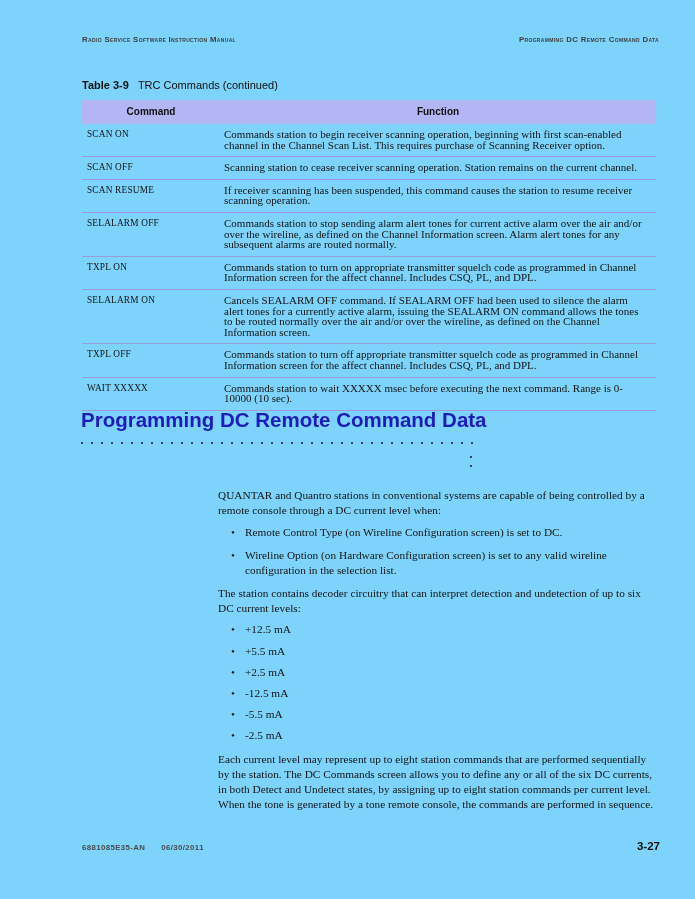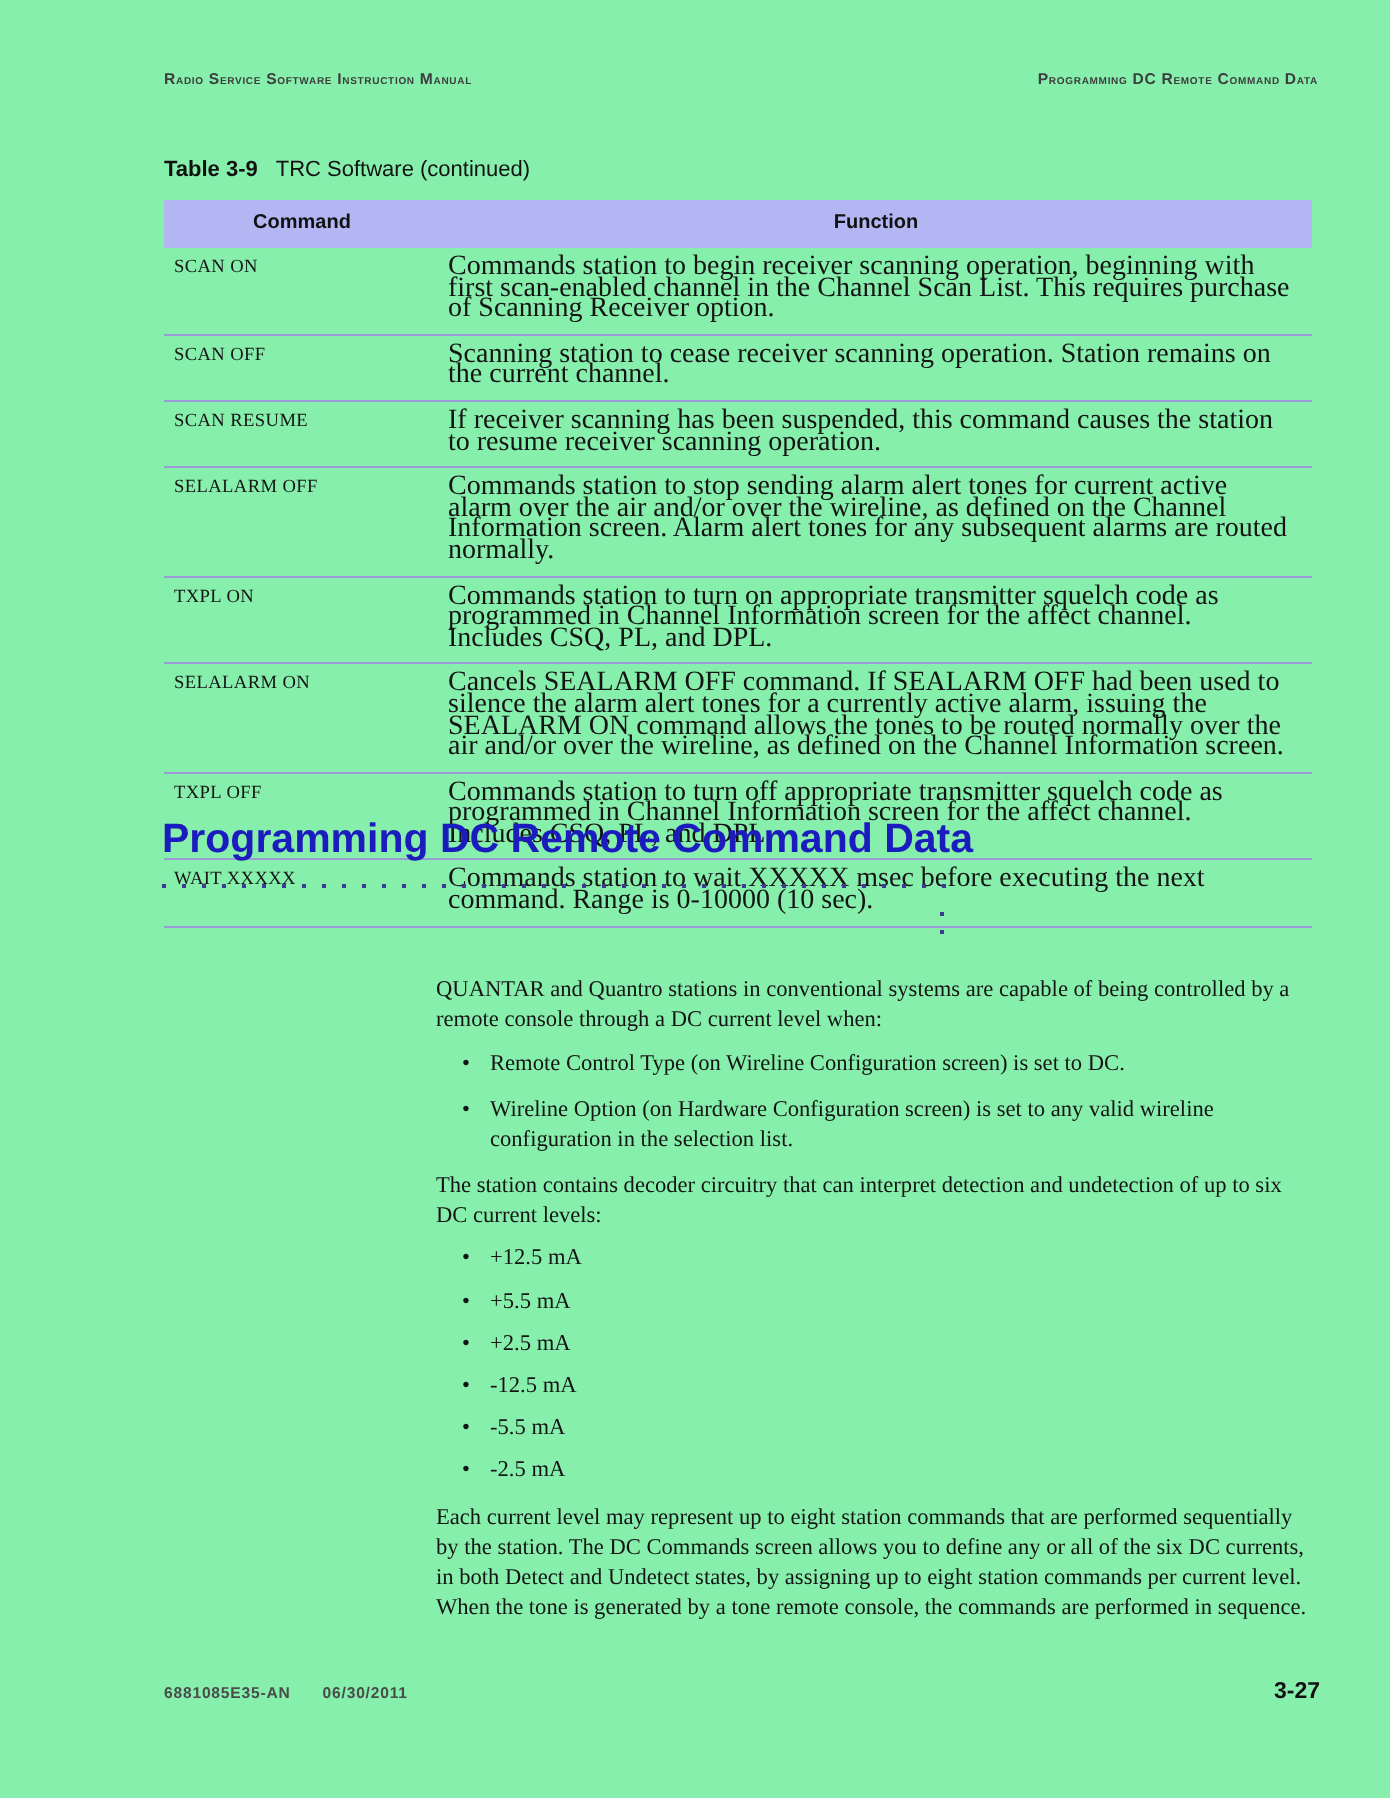--- a/index.html
+++ b/index.html
@@ -7,21 +7,21 @@
     --table-header-bg: #b4b5f3;
     --table-rule: #9b9bd7;
     --dot-color: #3b3b8f;
   }
   * { margin: 0; padding: 0; box-sizing: border-box; }
   html, body { background: #ffffff; }
   .page {
     position: relative;
     width: 695px;
     height: 899px;
-    background: #86efac;
+    background: #7dd3fc;
     font-family: "Liberation Serif", serif;
     color: #141414;
     overflow: hidden;
   }
 
   
   .running-head {
     position: absolute;
     top: 35px; left: 82px; right: 36px;
     display: flex;
@@ -65,21 +65,21 @@
     border-bottom: 1px solid var(--table-rule);
     vertical-align: top;
   }
   .cmd-table td.cmd {
     font-size: 9.3px;
     letter-spacing: 0.2px;
     padding: 5px 2px 6px 5px;
     white-space: nowrap;
   }
   .cmd-table td.fn {
-    font-size: 14px;
+    font-size: 11px;
     line-height: 10.6px;
     padding: 5px 10px 6px 4px;
   }
 
   
   .section-title {
     position: absolute;
     top: 408px; left: 81px;
     font-family: "Liberation Sans", sans-serif;
     font-size: 20.5px;
@@ -156,21 +156,21 @@
 <body>
 
 <div class="page">
 
   <header class="running-head">
     <span>Radio Service Software Instruction Manual</span>
     <span>Programming DC Remote Command Data</span>
   </header>
 
   <div class="table-caption">
-    <span class="cap-label">Table 3-9</span><span>TRC Software (continued)</span>
+    <span class="cap-label">Table 3-9</span><span>TRC Commands (continued)</span>
   </div>
 
   <table class="cmd-table">
     <thead>
       <tr>
         <th class="col-command">Command</th>
         <th class="col-function">Function</th>
       </tr>
     </thead>
     <tbody>

